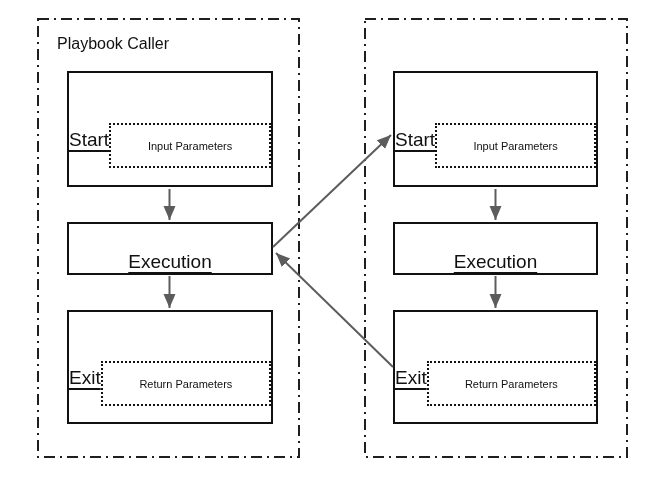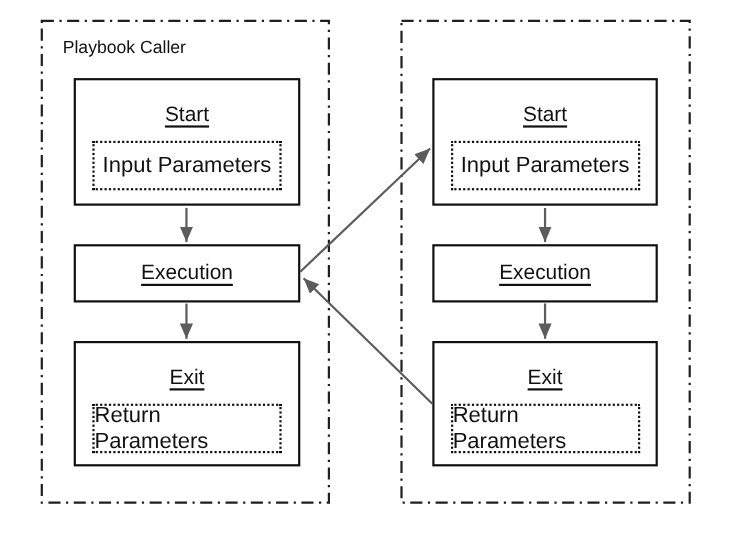--- a/index.html
+++ b/index.html
@@ -36,43 +36,44 @@
     font-size: 16px;
     color: var(--text);
     white-space: nowrap;
   }
   .node {
     position: absolute;
     background: #ffffff;
     border: 2px solid var(--box-border);
     box-sizing: border-box;
     display: flex;
-    flex-direction: column;
+    flex-direction: row;
     align-items: center;
   }
   .node.with-param { padding-top: 21px; }
-  .node.center-title { justify-content: center; }
+  .node.center-title { justify-content: center; align-items: flex-end; }
   .node-title {
     font-size: 19px;
     color: var(--text);
     text-decoration: underline;
     text-underline-offset: 4px;
     text-decoration-thickness: 1.5px;
   }
   .param {
     border: 2px dotted var(--box-border);
     width: 172px;
     height: 45px;
     margin-top: 12px;
     box-sizing: border-box;
     display: flex;
     align-items: center;
     justify-content: center;
-    font-size: 20px;
+    font-size: 11px;
     color: var(--text);
+    text-align: center;
   }
   .arrow-line {
     stroke: var(--arrow);
     stroke-width: 2;
     fill: none;
   }
   .arrow-head { fill: var(--arrow); }
 </style>
 </head>
 <body>

